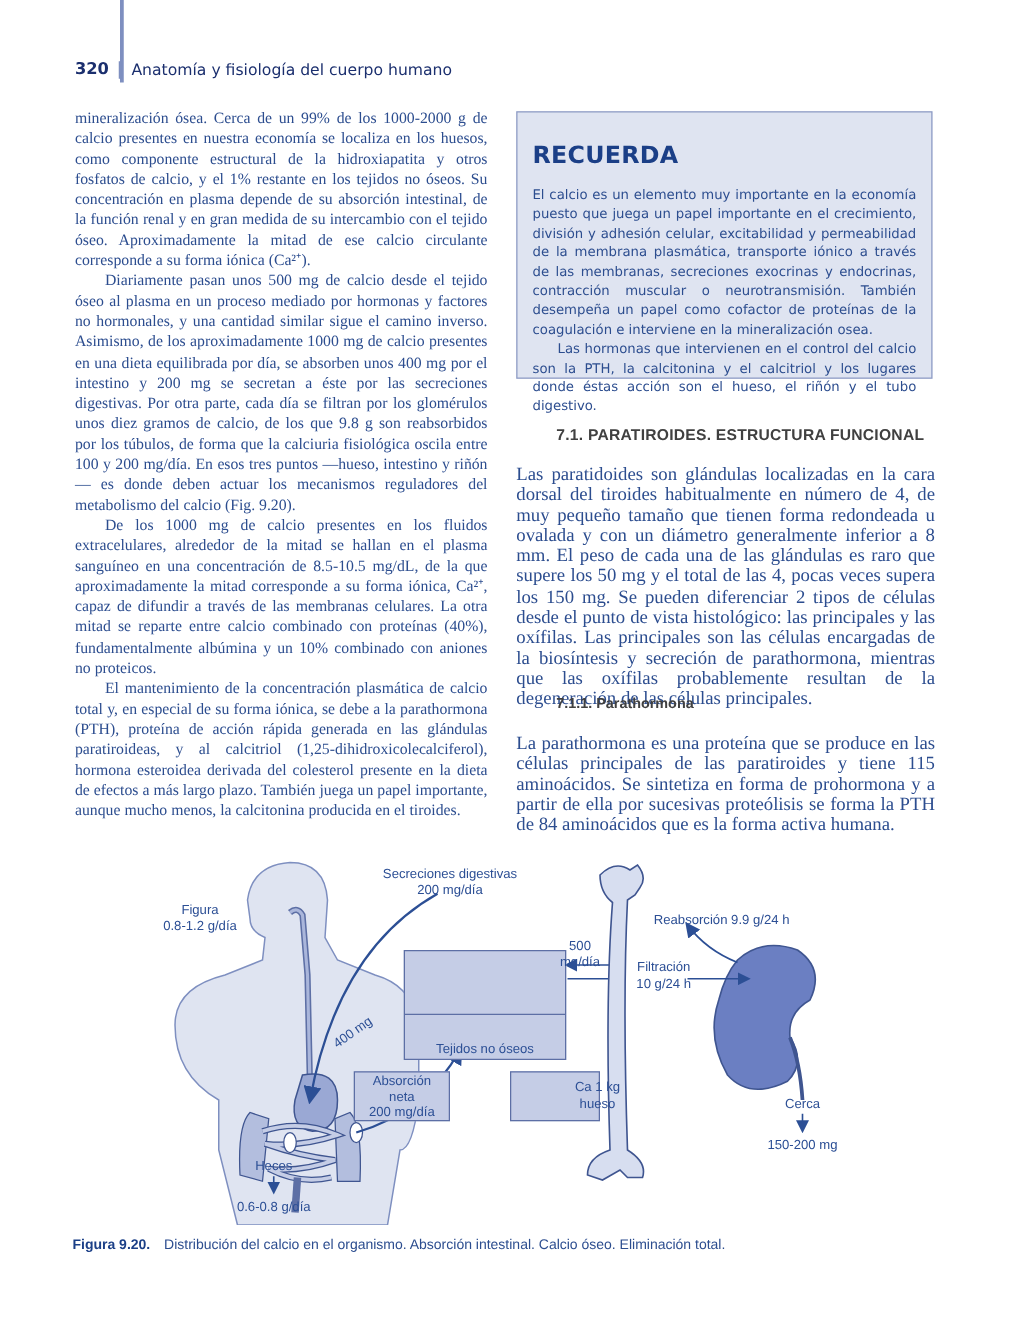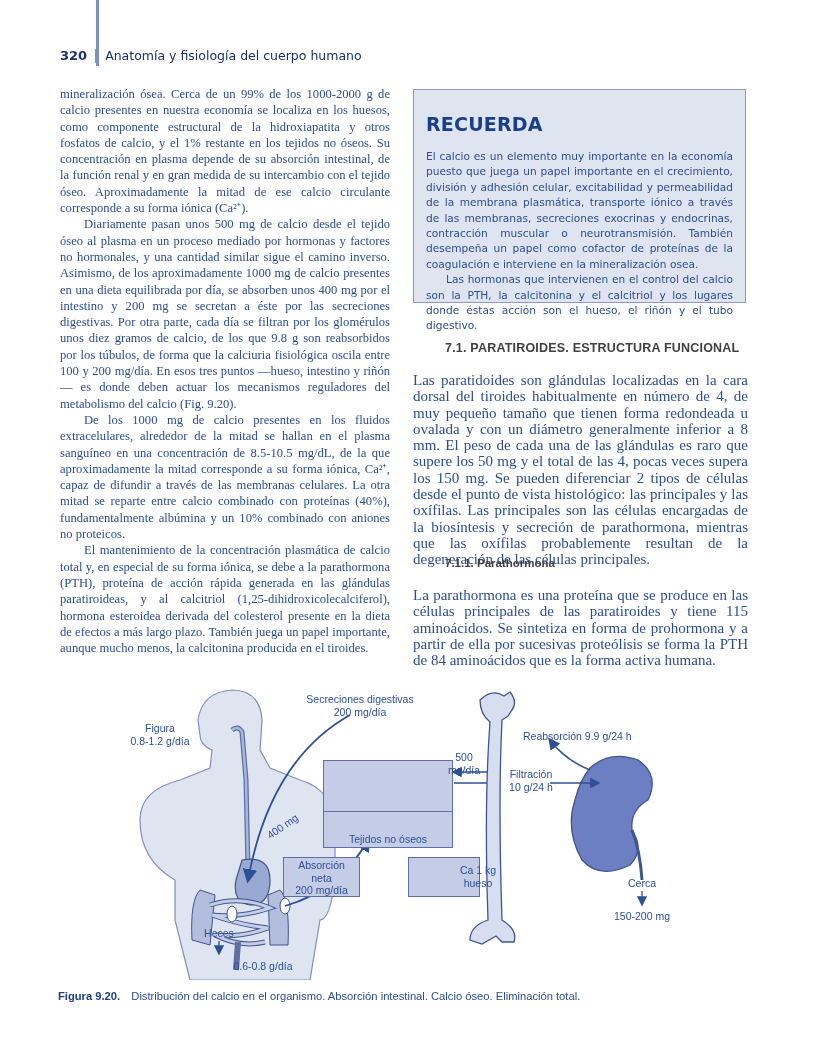--- a/index.html
+++ b/index.html
@@ -141,19 +141,19 @@
     <div>mg/día</div>
   </div>
   <div class="fl" style="left:403px;top:50px;">Reabsorción 9.9 g/24 h</div>
   <div class="fl" style="left:386px;top:88px;width:50px;">
     <div>Filtración</div>
     <div>10 g/24 h</div>
   </div>
   <div class="fl" style="left:500px;top:197px;width:44px;">Cerca</div>
   <div class="fl" style="left:487px;top:230px;width:70px;">150-200 mg</div>
   <div class="fl" style="left:84px;top:247px;width:30px;">Heces</div>
-  <div class="fl" style="left:66px;top:280px;width:66px;padding-left:44px;">0.6-0.8 g/día</div>
+  <div class="fl" style="left:66px;top:280px;width:66px;">0.6-0.8 g/día</div>
 </div>
 
 <div class="caption">
   <span class="lab">Figura 9.20.</span>
   <span>Distribución del calcio en el organismo. Absorción intestinal. Calcio óseo. Eliminación total.</span>
 </div>
 
 </body></html>

